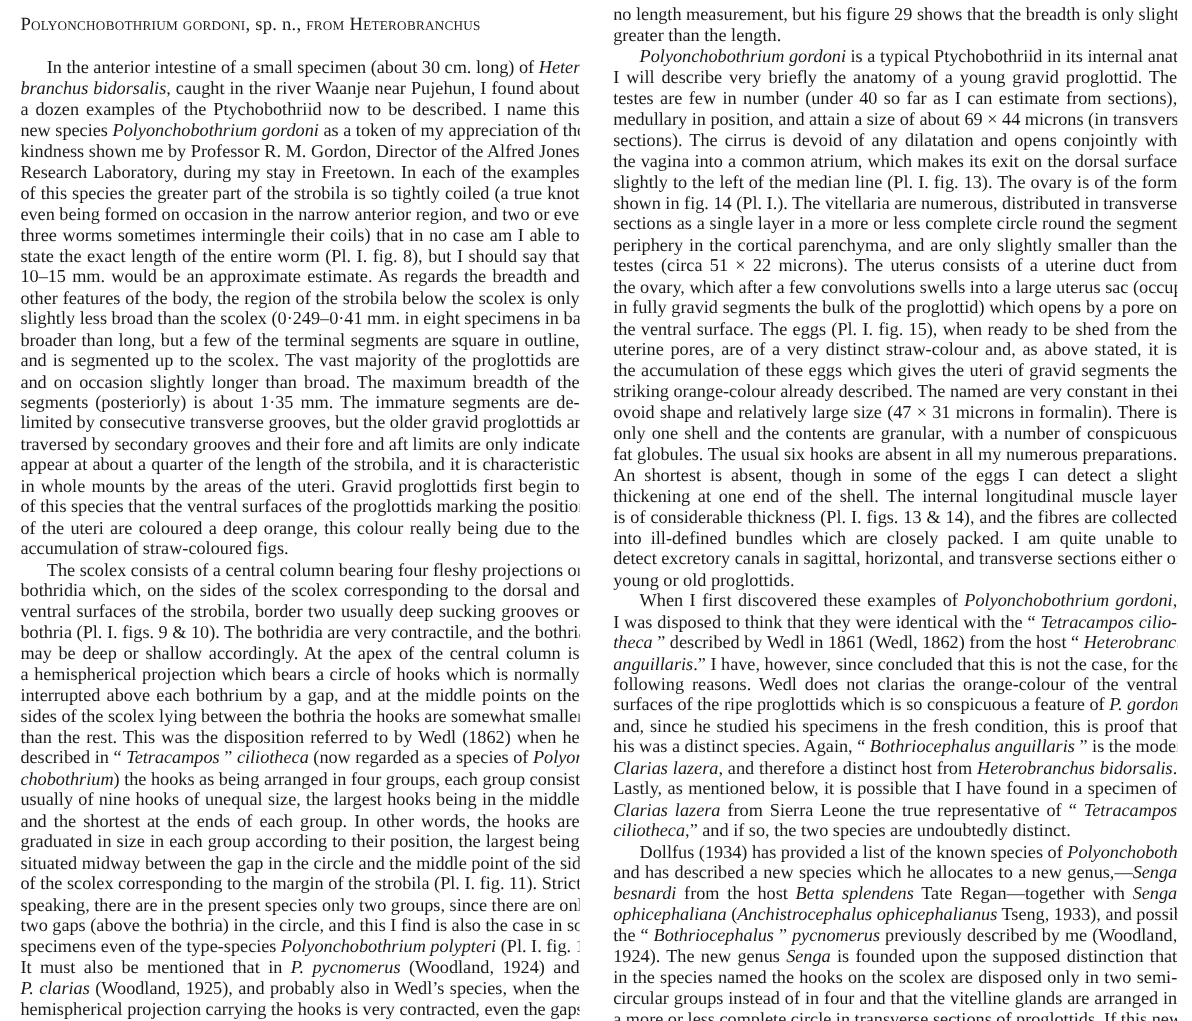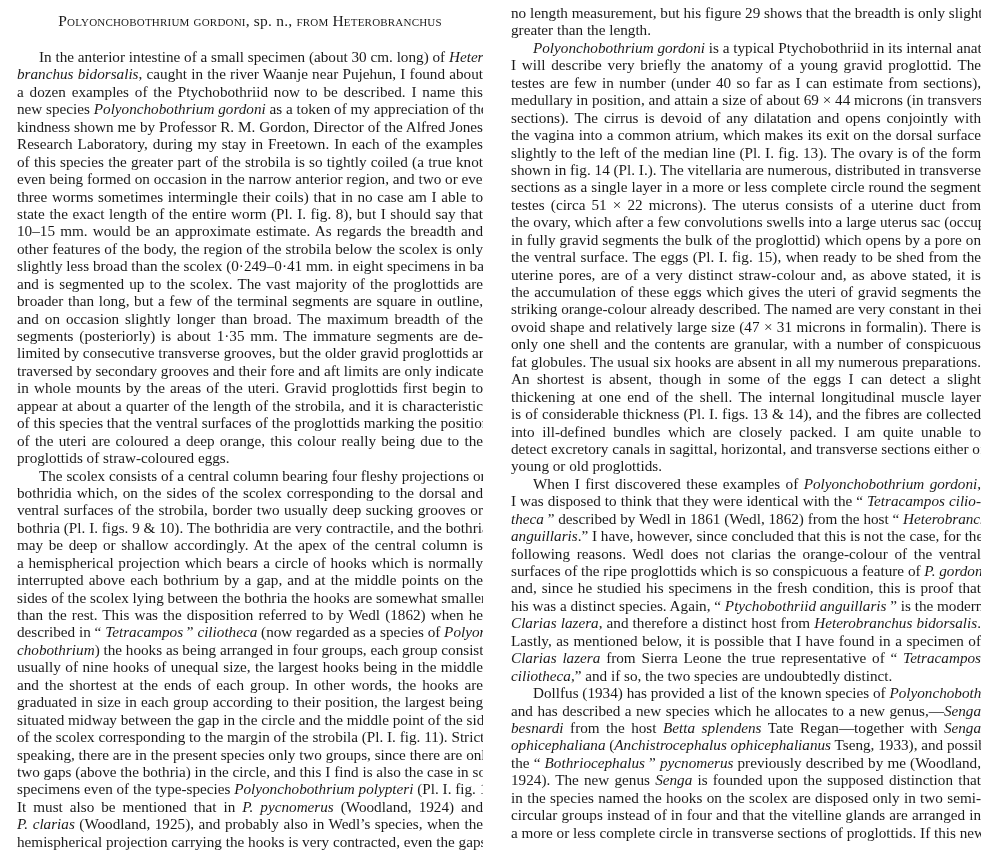--- a/index.html
+++ b/index.html
@@ -2,21 +2,21 @@
 <html><head>
 <meta charset="utf-8">
 <style>
   html, body { margin: 0; padding: 0; background: #ffffff; }
   body { width: 993px; height: 851px; overflow: hidden; position: relative;
          font-family: "DejaVu Serif", "Liberation Serif", serif; color: #1a1a1a; }
   .page { position: absolute; top: 0; left: 0; width: 993px; height: 851px; }
   .col { position: absolute; top: 0; }
   .col-left { left: 17px; width: 466px; }
   .col-right { left: 511px; width: 470px; }
-  .title { text-align: center; font-family: "Liberation Serif", serif; font-size: 15.5px;
+  .title { text-align: left; font-family: "Liberation Serif", serif; font-size: 15.5px;
            line-height: 17px; letter-spacing: 0.2px; }
   .title-block { padding-top: 12px; height: 36px; }
   .sc { font-variant: small-caps; }
   .line { font-family: "Liberation Serif", serif; font-size: 15.2px; line-height: 17.45px;
           height: 17.45px; white-space: nowrap; text-align: justify; text-align-last: justify;
           overflow: hidden; }
   .line.last { text-align-last: left; font-family: Liberation Serif, serif; }
   .line.indent { padding-left: 22px; }
   .col-left .body { margin-top: 0px; }
   .col-right .body { padding-top: 4px; }
@@ -39,31 +39,31 @@
         <div class="line">new species <i>Polyonchobothrium gordoni</i> as a token of my appreciation of the</div>
         <div class="line">kindness shown me by Professor R. M. Gordon, Director of the Alfred Jones</div>
         <div class="line">Research Laboratory, during my stay in Freetown.  In each of the examples</div>
         <div class="line">of this species the greater part of the strobila is so tightly coiled (a true knot</div>
         <div class="line">even being formed on occasion in the narrow anterior region, and two or even</div>
         <div class="line">three worms sometimes intermingle their coils) that in no case am I able to</div>
         <div class="line">state the exact length of the entire worm (Pl. I. fig. 8), but I should say that</div>
         <div class="line">10–15 mm. would be an approximate estimate.  As regards the breadth and</div>
         <div class="line">other features of the body, the region of the strobila below the scolex is only</div>
         <div class="line">slightly less broad than the scolex (0·249–0·41 mm. in eight specimens in balsam),</div>
+        <div class="line">broader than long, but a few of the terminal segments are square in outline,</div>
         <div class="line">and is segmented up to the scolex.  The vast majority of the proglottids are</div>
-        <div class="line">broader than long, but a few of the terminal segments are square in outline,</div>
         <div class="line">and on occasion slightly longer than broad.  The maximum breadth of the</div>
         <div class="line">segments (posteriorly) is about 1·35 mm.  The immature segments are de-</div>
         <div class="line">limited by consecutive transverse grooves, but the older gravid proglottids are</div>
         <div class="line">traversed by secondary grooves and their fore and aft limits are only indicated</div>
+        <div class="line">appear at about a quarter of the length of the strobila, and it is characteristic</div>
         <div class="line">in whole mounts by the areas of the uteri.  Gravid proglottids first begin to</div>
-        <div class="line">appear at about a quarter of the length of the strobila, and it is characteristic</div>
         <div class="line">of this species that the ventral surfaces of the proglottids marking the positions</div>
         <div class="line">of the uteri are coloured a deep orange, this colour really being due to the</div>
-        <div class="line last">proglottids of straw-coloured eggs.</div>
+        <div class="line last">accumulation of straw-coloured figs.</div>
         <div class="line indent">The scolex consists of a central column bearing four fleshy projections or</div>
         <div class="line">bothridia which, on the sides of the scolex corresponding to the dorsal and</div>
         <div class="line">ventral surfaces of the strobila, border two usually deep sucking grooves or</div>
         <div class="line">bothria (Pl. I. figs. 9 &amp; 10).  The bothridia are very contractile, and the bothria</div>
         <div class="line">may be deep or shallow accordingly.  At the apex of the central column is</div>
         <div class="line">a hemispherical projection which bears a circle of hooks which is normally</div>
         <div class="line">interrupted above each bothrium by a gap, and at the middle points on the</div>
         <div class="line">sides of the scolex lying between the bothria the hooks are somewhat smaller</div>
         <div class="line">than the rest.  This was the disposition referred to by Wedl (1862) when he</div>
         <div class="line">described in “ <i>Tetracampos</i> ” <i>ciliotheca</i> (now regarded as a species of <i>Polyon-</i></div>
@@ -88,20 +88,21 @@
         <div class="line last">greater than the length.</div>
         <div class="line indent"><i>Polyonchobothrium gordoni</i> is a typical Ptychobothriid in its internal anatomy.</div>
         <div class="line">I will describe very briefly the anatomy of a young gravid proglottid.  The</div>
         <div class="line">testes are few in number (under 40 so far as I can estimate from sections),</div>
         <div class="line">medullary in position, and attain a size of about 69 × 44 microns (in transverse</div>
         <div class="line">sections).  The cirrus is devoid of any dilatation and opens conjointly with</div>
         <div class="line">the vagina into a common atrium, which makes its exit on the dorsal surface</div>
         <div class="line">slightly to the left of the median line (Pl. I. fig. 13).  The ovary is of the form</div>
         <div class="line">shown in fig. 14 (Pl. I.).  The vitellaria are numerous, distributed in transverse</div>
         <div class="line">sections as a single layer in a more or less complete circle round the segment</div>
+        <div class="line">periphery in the cortical parenchyma, and are only slightly smaller than the</div>
         <div class="line">testes (circa 51 × 22 microns).  The uterus consists of a uterine duct from</div>
         <div class="line">the ovary, which after a few convolutions swells into a large uterus sac (occupying</div>
         <div class="line">in fully gravid segments the bulk of the proglottid) which opens by a pore on</div>
         <div class="line">the ventral surface.  The eggs (Pl. I. fig. 15), when ready to be shed from the</div>
         <div class="line">uterine pores, are of a very distinct straw-colour and, as above stated, it is</div>
         <div class="line">the accumulation of these eggs which gives the uteri of gravid segments the</div>
         <div class="line">striking orange-colour already described.  The named are very constant in their</div>
         <div class="line">ovoid shape and relatively large size (47 × 31 microns in formalin).  There is</div>
         <div class="line">only one shell and the contents are granular, with a number of conspicuous</div>
         <div class="line">fat globules.  The usual six hooks are absent in all my numerous preparations.</div>
@@ -111,21 +112,21 @@
         <div class="line">into ill-defined bundles which are closely packed.  I am quite unable to</div>
         <div class="line">detect excretory canals in sagittal, horizontal, and transverse sections either of</div>
         <div class="line last">young or old proglottids.</div>
         <div class="line indent">When I first discovered these examples of <i>Polyonchobothrium gordoni</i>,</div>
         <div class="line">I was disposed to think that they were identical with the “ <i>Tetracampos cilio-</i></div>
         <div class="line"><i>theca</i> ” described by Wedl in 1861 (Wedl, 1862) from the host “ <i>Heterobranchus</i></div>
         <div class="line"><i>anguillaris</i>.”  I have, however, since concluded that this is not the case, for the</div>
         <div class="line">following reasons.  Wedl does not clarias the orange-colour of the ventral</div>
         <div class="line">surfaces of the ripe proglottids which is so conspicuous a feature of <i>P. gordoni</i>,</div>
         <div class="line">and, since he studied his specimens in the fresh condition, this is proof that</div>
-        <div class="line">his was a distinct species.  Again, “ <i>Ptychobothriid anguillaris</i> ” is the modern</div>
+        <div class="line">his was a distinct species.  Again, “ <i>Bothriocephalus anguillaris</i> ” is the modern</div>
         <div class="line"><i>Clarias lazera</i>, and therefore a distinct host from <i>Heterobranchus bidorsalis</i>.</div>
         <div class="line">Lastly, as mentioned below, it is possible that I have found in a specimen of</div>
         <div class="line"><i>Clarias lazera</i> from Sierra Leone the true representative of “ <i>Tetracampos</i></div>
         <div class="line last"><i>ciliotheca</i>,” and if so, the two species are undoubtedly distinct.</div>
         <div class="line indent">Dollfus (1934) has provided a list of the known species of <i>Polyonchobothrium</i>,</div>
         <div class="line">and has described a new species which he allocates to a new genus,—<i>Senga</i></div>
         <div class="line"><i>besnardi</i> from the host <i>Betta splendens</i> Tate Regan—together with <i>Senga</i></div>
         <div class="line"><i>ophicephaliana</i> (<i>Anchistrocephalus ophicephalianus</i> Tseng, 1933), and possibly</div>
         <div class="line">the “ <i>Bothriocephalus</i> ” <i>pycnomerus</i> previously described by me (Woodland,</div>
         <div class="line">1924).  The new genus <i>Senga</i> is founded upon the supposed distinction that</div>

